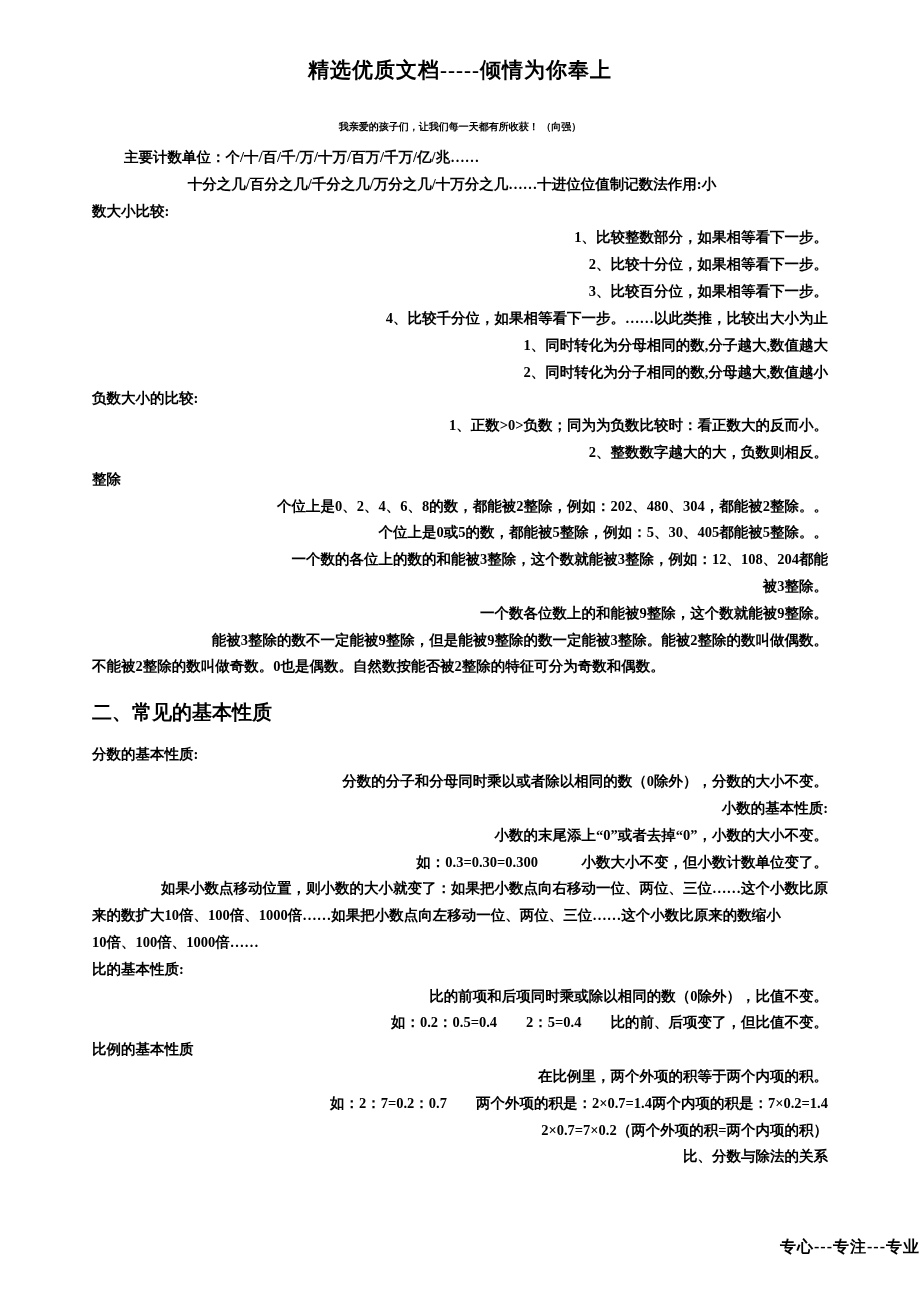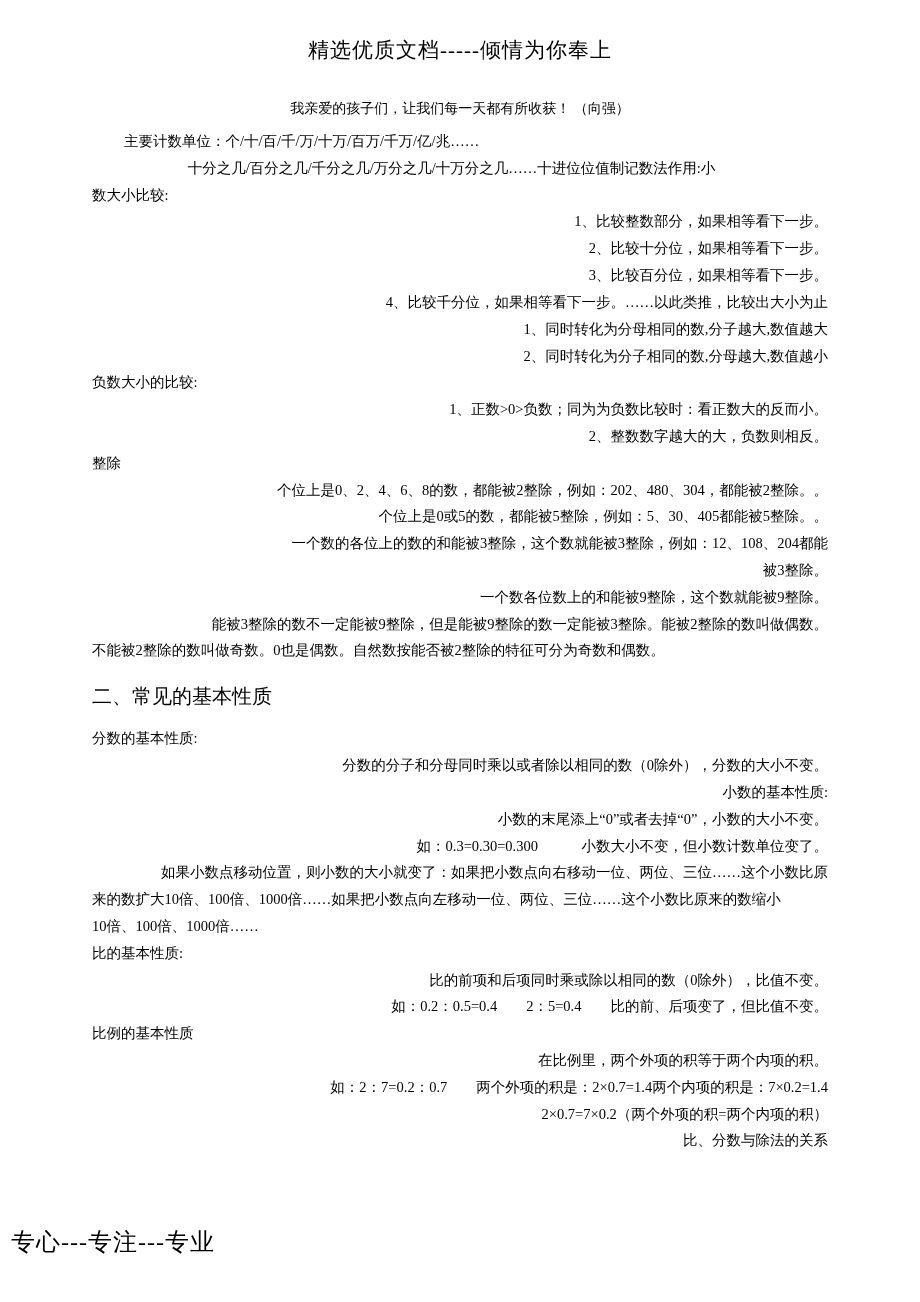--- a/index.html
+++ b/index.html
@@ -7,32 +7,33 @@
     padding: 0;
     background: #fff;
     font-family: "SimSun", "宋体", serif;
     color: #000;
     width: 920px;
   }
   .page {
     width: 920px;
     min-height: 1302px;
     box-sizing: border-box;
-    padding: 36px 92px 40px 92px;
+    padding: 56px 92px 40px 92px;
     position: relative;
+    font-weight: bold;
   }
   .header {
     text-align: center;
     font-size: 21px;
     margin-bottom: 36px;
     letter-spacing: 1px;
   }
   .subtitle {
     text-align: center;
-    font-size: 14px;
+    font-size: 10px;
     margin-bottom: 10px;
   }
   .author {
     display: inline-block;
   }
   .body-text {
     font-size: 14.5px;
     line-height: 1.85;
   }
   .indent-1 {
@@ -47,25 +48,25 @@
   }
   .flush {
     text-indent: 0;
   }
   .section-title {
     font-size: 20px;
     margin: 14px 0 10px 0;
   }
   .footer {
     position: absolute;
-    left: 11px;
+    left: 0;
     right: 0;
     bottom: 44px;
-    text-align: left;
-    font-size: 24px;
+    text-align: right;
+    font-size: 16px;
     letter-spacing: 1px;
   }
   p { margin: 0; }
 </style>
 </head>
 <body>
 
 <div class="page">
 
   <div class="header">精选优质文档-----倾情为你奉上</div>

